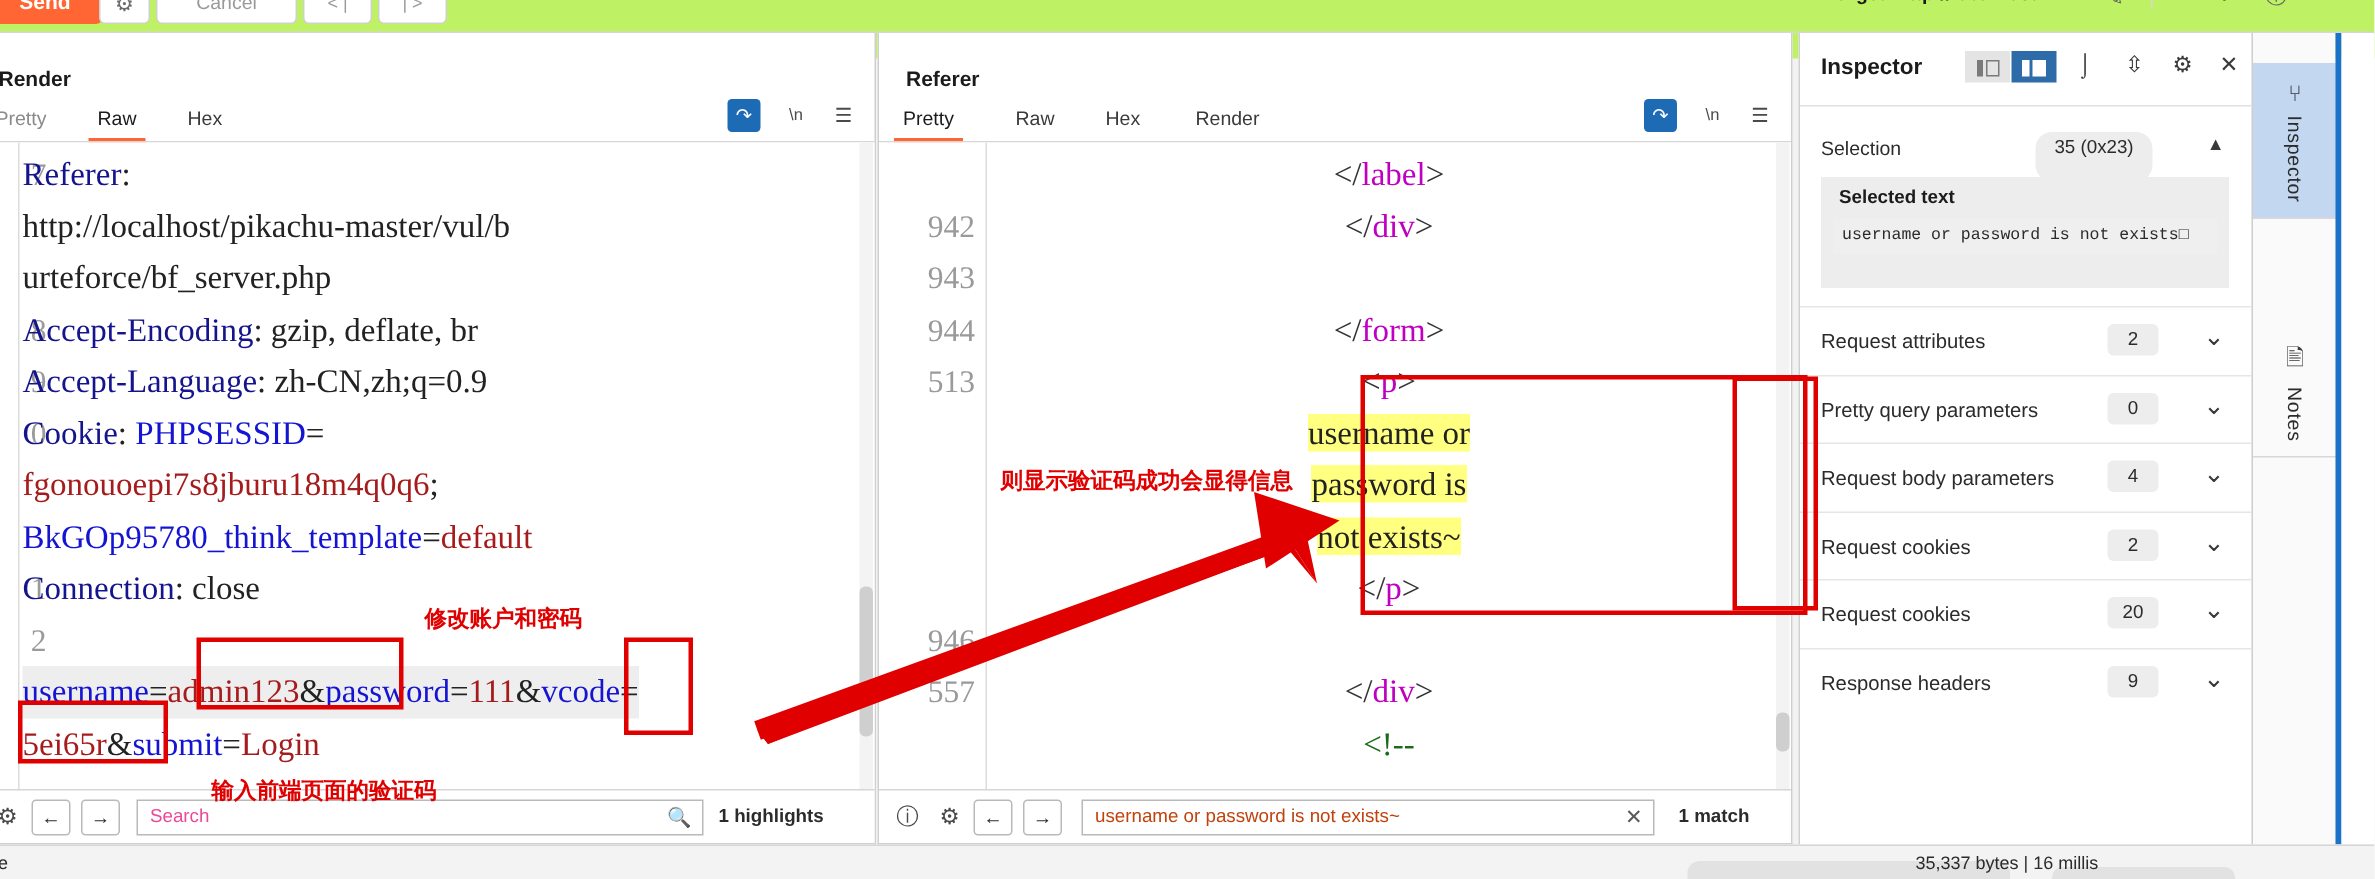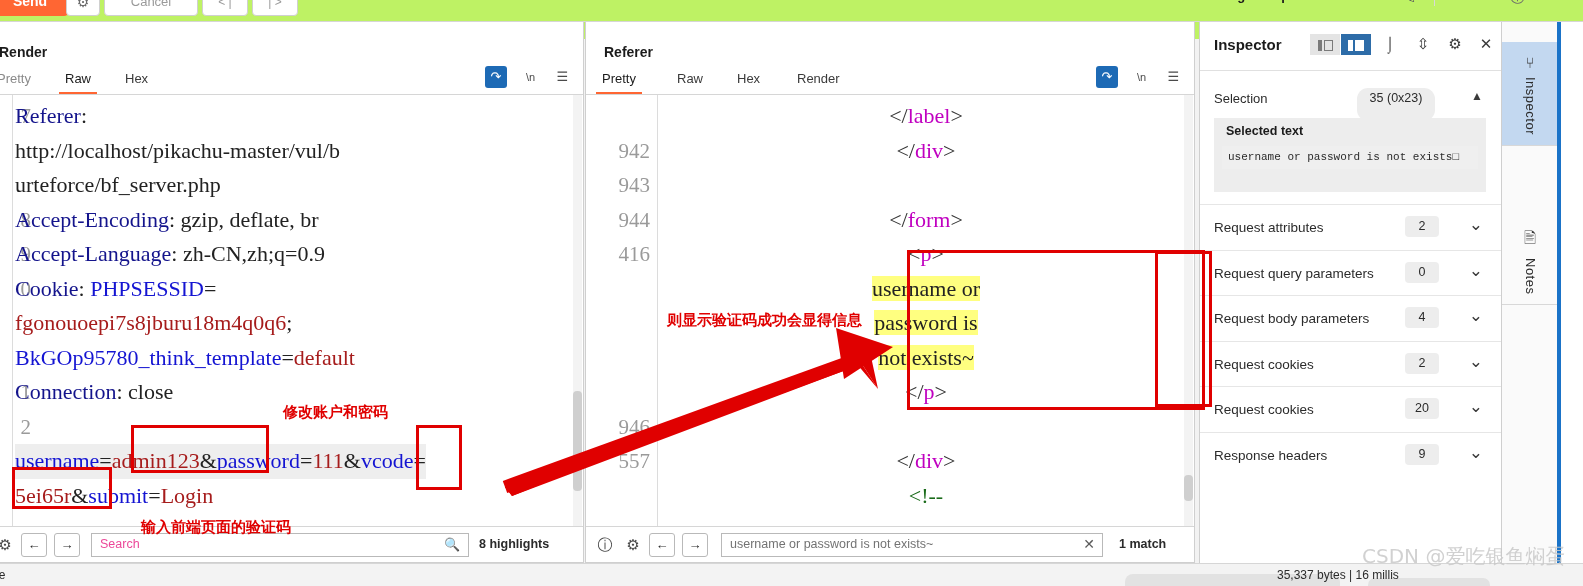--- a/index.html
+++ b/index.html
@@ -133,21 +133,21 @@
     border:1px solid #b9b9b9; border-radius:3px; background:#fff;
     text-align:center; line-height:22px; font-size:13px; color:#2b2b2b;
   }
   .pf-search {
     position:absolute; top:6px; height:24px;
     border:1px solid #b9b9b9; background:#fff;
   }
   .pf-search-text {
     position:absolute; left:8px; top:3px; font-size:12.5px; color:#ec4899;
   }
-  .pf-search-text.filled { color:#737373; }
+  .pf-search-text.filled { color:#c2410c; }
   .pf-search-mag { position:absolute; right:7px; top:3px; font-size:13px; color:#5a5a5a; }
   .pf-search-x   { position:absolute; right:7px; top:2px; font-size:14px; color:#5a5a5a; }
   .pf-count { position:absolute; top:10px; font-size:12.5px; font-weight:bold; color:#2b2b2b; }
 
   
   .inspector {
     position:absolute; left:1199px; top:0; width:302px; height:541px;
     background:#fff; border-left:1px solid #cfcfcf;
   }
   .insp-head { position:absolute; left:0; top:0; width:100%; height:48px; background:#fff; }
@@ -302,21 +302,21 @@
       </div>
 
       <div class="panefooter">
         <div class="pf-icon" style="left:14px;">⚙</div>
         <div class="pf-btn" style="left:40px;">←</div>
         <div class="pf-btn" style="left:73px;">→</div>
         <div class="pf-search" style="left:110px; width:378px;">
           <div class="pf-search-text">Search</div>
           <div class="pf-search-mag">🔍</div>
         </div>
-        <div class="pf-count" style="left:498px;">8 highlights</div>
+        <div class="pf-count" style="left:498px;">1 highlights</div>
       </div>
     </div>
 
     <div class="pane pane-response">
       <div class="pane-title">Referer</div>
 
       <div class="tabbar">
         <div class="tab active" style="left:10px;">Pretty</div>
         <div class="tab" style="left:85px;">Raw</div>
         <div class="tab" style="left:145px;">Hex</div>
@@ -329,21 +329,21 @@
         <span class="icon-plain" style="margin-left:9px;font-size:11px;">\n</span>
         <span class="icon-plain" style="margin-left:6px;">☰</span>
       </div>
 
       <div class="codearea">
         <div class="gutter" style="left:0px; width:72px;">
           <div></div>
           <div>942</div>
           <div>943</div>
           <div>944</div>
-          <div>416</div>
+          <div>513</div>
           <div></div>
           <div></div>
           <div></div>
           <div></div>
           <div>946</div>
           <div>557</div>
           <div></div>
         </div>
         <div class="gutter-rule" style="left:71px;"></div>
         <div class="code" id="response-code" style="left:80px; width:520px; text-align:left;"><div style="text-align: center;"><span class="k-brk">&lt;/</span><span class="k-tag">label</span><span class="k-brk">&gt;</span></div><div style="text-align: center;"><span class="k-brk">&lt;/</span><span class="k-tag">div</span><span class="k-brk">&gt;</span></div><div style="text-align: center;">&nbsp;</div><div style="text-align: center;"><span class="k-brk">&lt;/</span><span class="k-tag">form</span><span class="k-brk">&gt;</span></div><div style="text-align: center;"><span class="k-brk">&lt;</span><span class="k-tag">p</span><span class="k-brk">&gt;</span></div><div style="text-align: center;"><span class="hl-yellow k-val">username or</span></div><div style="text-align: center;"><span class="hl-yellow k-val">password is</span></div><div style="text-align: center;"><span class="hl-yellow k-val">not exists~</span></div><div style="text-align: center;"><span class="k-brk">&lt;/</span><span class="k-tag">p</span><span class="k-brk">&gt;</span></div><div style="text-align: center;">&nbsp;</div><div style="text-align: center;"><span class="k-brk">&lt;/</span><span class="k-tag">div</span><span class="k-brk">&gt;</span></div><div style="text-align: center;"><span class="k-cmt">&lt;!--</span></div></div>
@@ -389,21 +389,21 @@
         <div class="seltext-body">username or password is not exists□</div>
       </div>
 
       <div class="insp-list" id="inspector-sections">
           <div class="insp-item">
             <div class="ii-label">Request attributes</div>
             <div class="ii-count">2</div>
             <div class="ii-chev" style="font-size: 17px; top: 9px;">⌄</div>
           </div>
           <div class="insp-item">
-            <div class="ii-label">Request query parameters</div>
+            <div class="ii-label">Pretty query parameters</div>
             <div class="ii-count">0</div>
             <div class="ii-chev" style="font-size: 17px; top: 9px;">⌄</div>
           </div>
           <div class="insp-item">
             <div class="ii-label">Request body parameters</div>
             <div class="ii-count">4</div>
             <div class="ii-chev" style="font-size: 17px; top: 9px;">⌄</div>
           </div>
           <div class="insp-item">
             <div class="ii-label">Request cookies</div>
@@ -458,15 +458,14 @@
 
   <div class="redbox" style="left:1155px; top:251px; width:57px; height:156px;"></div>
 
   <svg class="arrow-svg" viewBox="0 0 1583 586">
     <polygon fill="#e00000" points="505,487 855,358 838,332 870,352 878,389 862,364 512,496"></polygon>
     <polygon fill="#e00000" points="505,487 862,364 878,389 840,344 869,351 512,496"></polygon>
     <path d="M505,487 L866,356" stroke="#e00000" stroke-width="13" fill="none"></path>
     <polygon fill="#e00000" points="893,347 836,328 844,379"></polygon>
   </svg>
 
-  <div class="watermark">CSDN @爱吃银鱼焖蛋</div>
 
 </div>
 
 </body></html>

